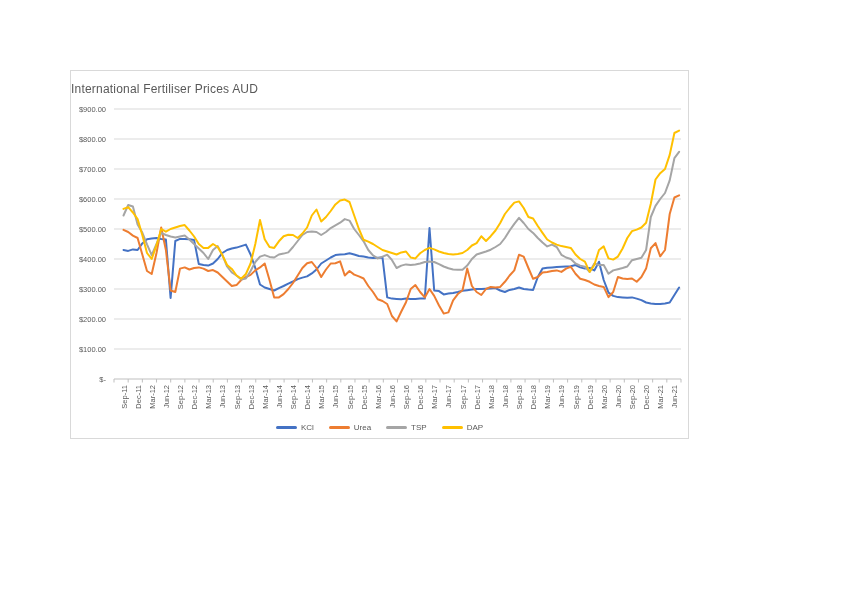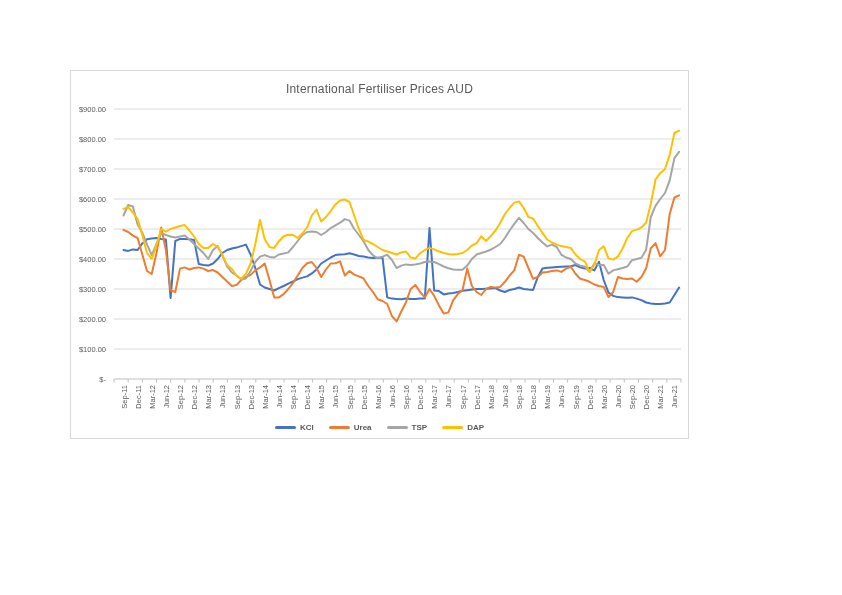--- a/index.html
+++ b/index.html
@@ -1,27 +1,27 @@
 <!DOCTYPE html>
 <html><head>
 <meta charset="utf-8">
 <style>
   html,body{margin:0;padding:0;}
   body{width:842px;height:595px;background:#ffffff;position:relative;
        font-family:"Liberation Sans", sans-serif;}
   .chart{position:absolute;left:70px;top:70px;width:619px;height:369px;
          background:#ffffff;border:1px solid #d9d9d9;box-sizing:border-box;}
-  .chart-title{position:absolute;top:11px;left:0;right:0;text-align:center;
+  .chart-title{position:absolute;top:11px;left:0;right:0;text-align:left;
          font-size:12px;color:#595959;letter-spacing:.2px;}
   .plot-svg{position:absolute;left:0;top:0;width:617px;height:367px;}
   .axlab{font-size:7.5px;fill:#595959;font-family:"Liberation Sans",sans-serif;}
   .legend{position:absolute;left:0;right:0;top:348px;height:16px;display:flex;
           justify-content:center;align-items:center;gap:15px;
           font-size:8px;color:#595959;}
-  .legend-item{display:flex;align-items:center;font-weight:bold;}
+  .legend-item{display:flex;align-items:center;}
   .swatch{display:inline-block;width:21px;height:3px;border-radius:2px;margin-right:4px;}
 </style>
 </head>
 <body>
 
 <div class="chart">
   <div class="chart-title">International Fertiliser Prices AUD</div>
   <svg id="plot" class="plot-svg" viewBox="0 0 617 367" xmlns="http://www.w3.org/2000/svg">
       <line x1="43" x2="610" y1="38" y2="38" stroke="#d9d9d9" stroke-width="1"></line>
       <text x="35" y="40.6" text-anchor="end" class="axlab">$900.00</text>

